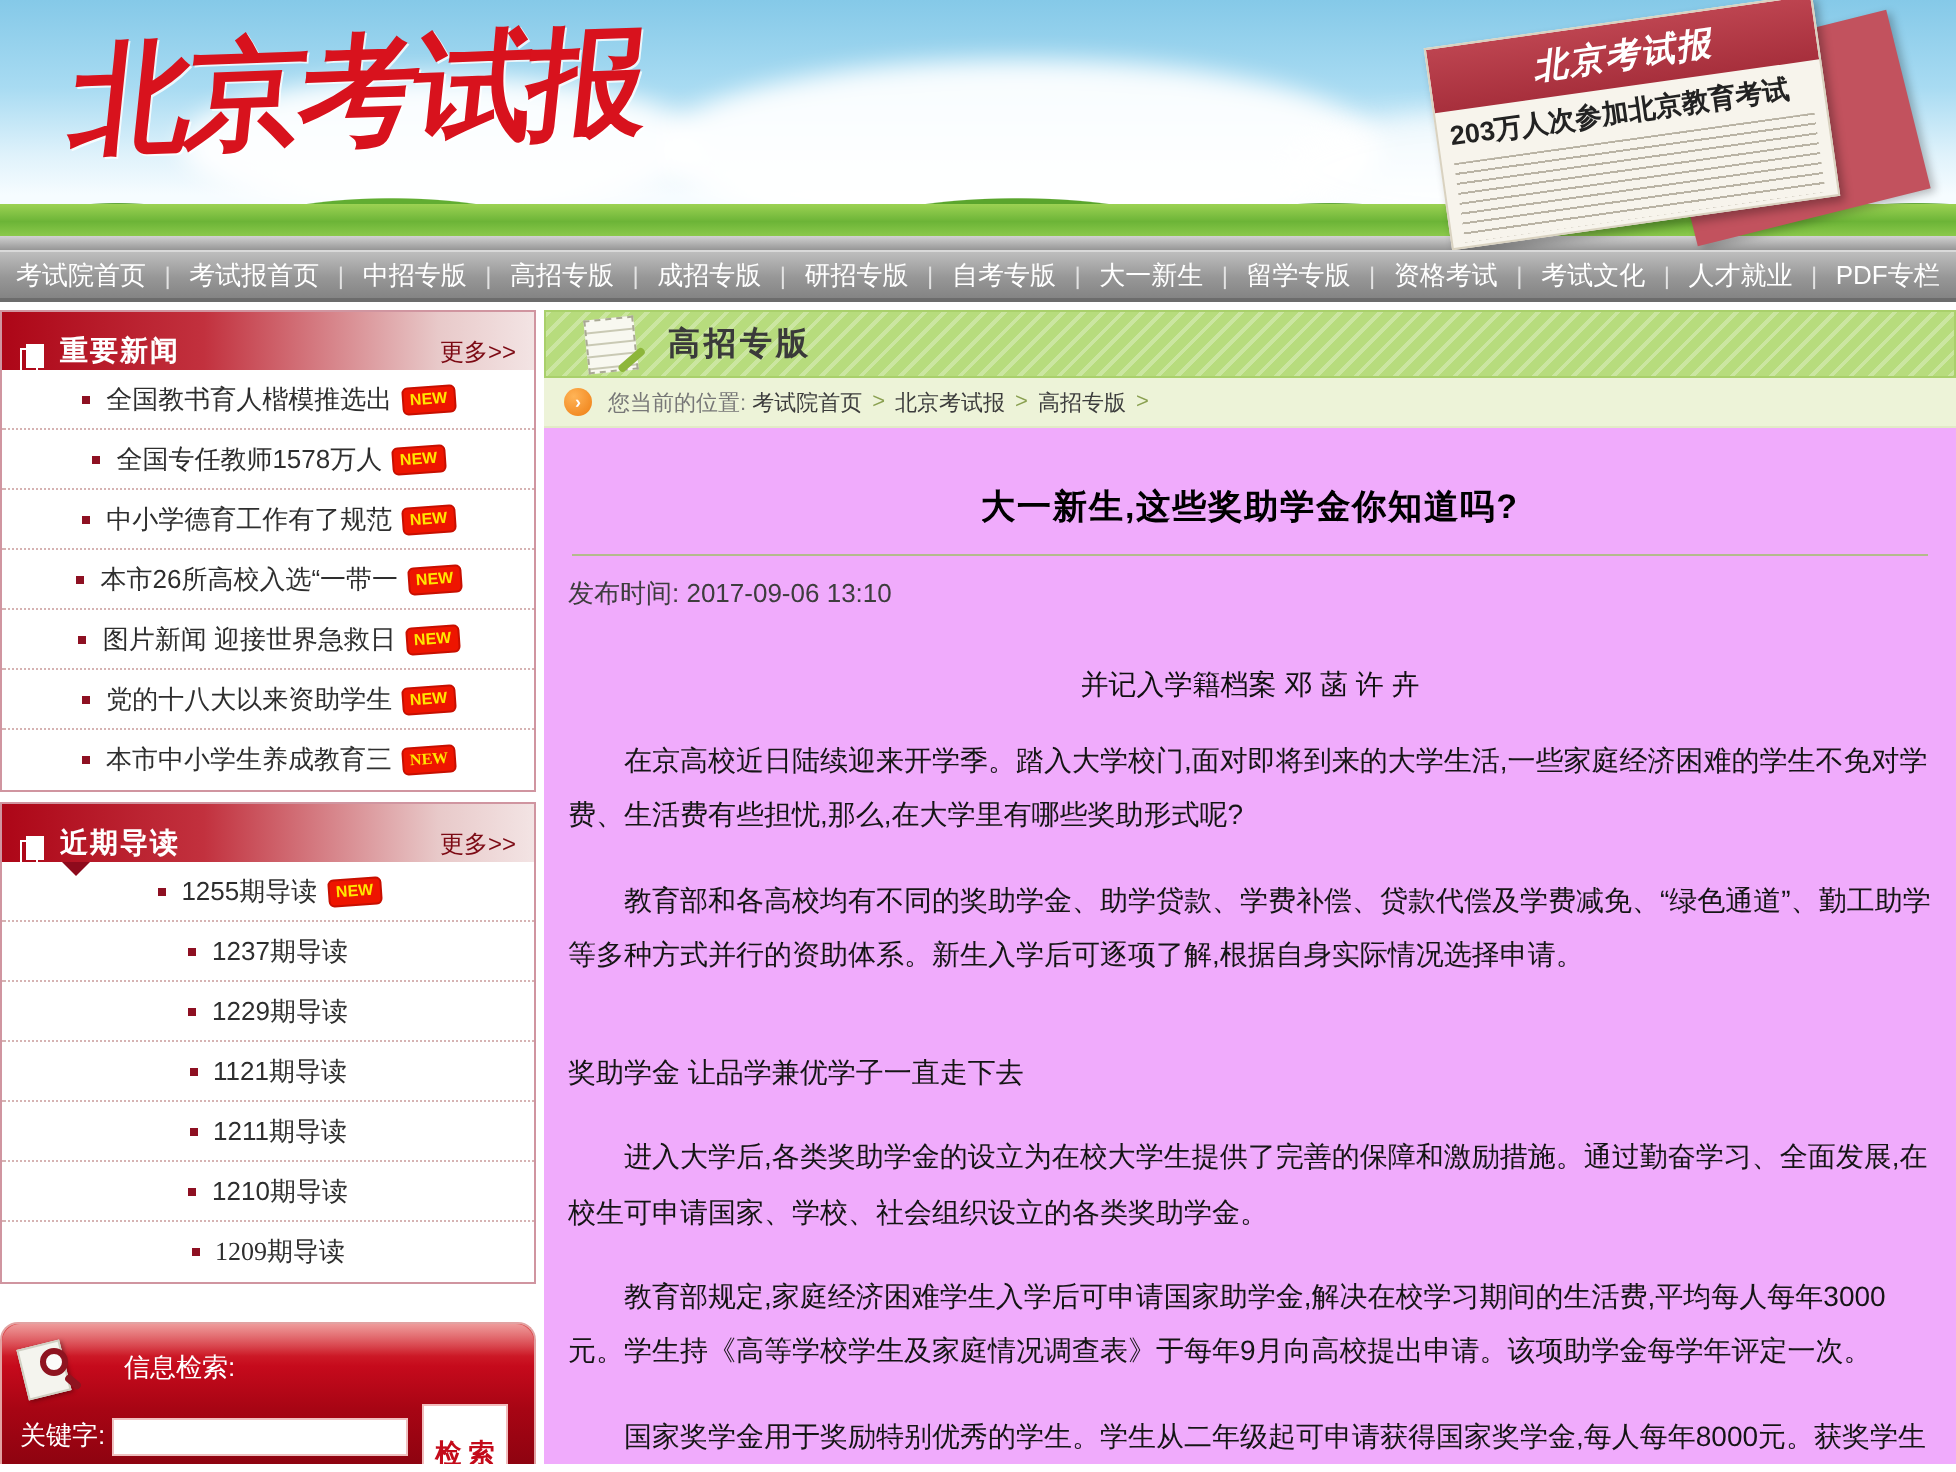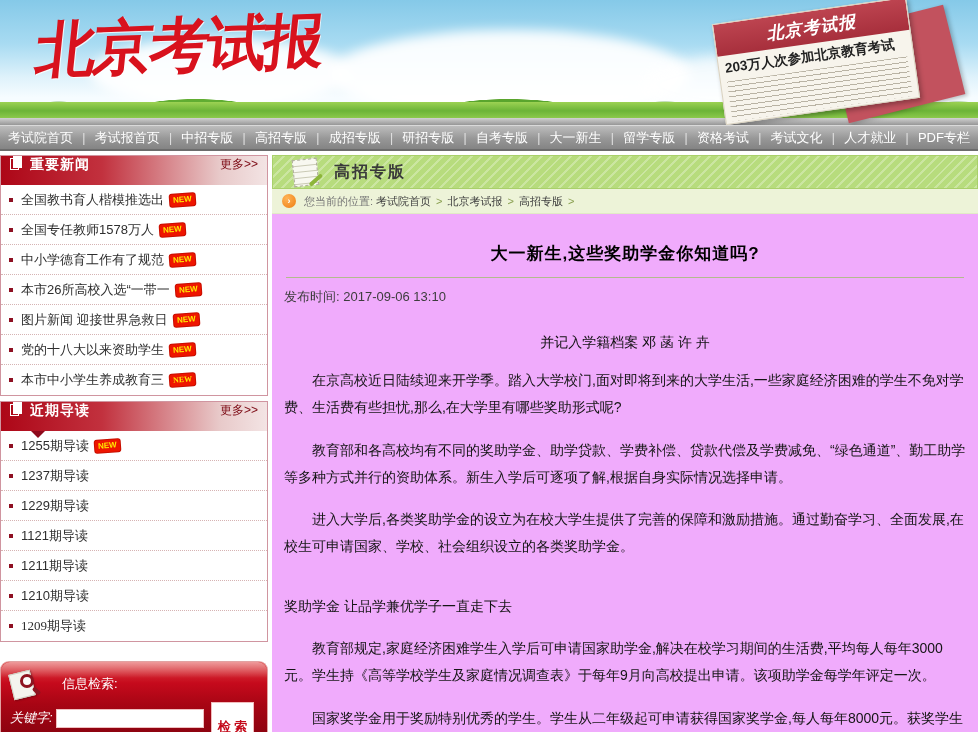--- a/index.html
+++ b/index.html
@@ -51,33 +51,33 @@
   .nav a { color:#fff; font-size:13px; text-decoration:none; white-space:nowrap; }
   .nav .sep { color:#e3e3e3; font-size:12px; }
 
   
   .layout { display:flex; gap:4px; padding-top:4px; height:581px; }
   .sidebar { width:268px; flex:none; display:flex; flex-direction:column; gap:5px; }
   .content-col { flex:1; display:flex; flex-direction:column; }
 
   
   .panel { border:1px solid #d095a0; background:#fff; }
-  .panel-header { position:relative; height:29px; display:flex; align-items:flex-start; padding:0 9px;
+  .panel-header { position:relative; height:29px; display:flex; align-items:flex-end; padding:0 9px;
     background:linear-gradient(90deg,#ad0617 0%,#c2313e 38%,#e8c9c9 82%,#f3e4e4 100%); }
   .pages-icon { position:relative; width:10px; height:13px; margin-right:10px; flex:none; }
   .pages-icon i { position:absolute; width:9px; height:12px; border:1px solid #fff; background:rgba(173,6,23,.4); display:block; }
   .pages-icon i:first-child { left:0; top:2px; }
   .pages-icon i:last-child { left:3px; top:0; background:#fff; }
   .panel-title { color:#fff; font-weight:bold; font-size:14px; letter-spacing:1px; }
   .more-link { margin-left:auto; color:#7c0a14; font-size:12px; font-weight:normal; text-decoration:none; }
   .panel-header.with-arrow::after { content:""; position:absolute; left:30px; bottom:-7px;
     border-left:7px solid transparent; border-right:7px solid transparent; border-top:7px solid #8e0a1c; }
   .side-list { list-style:none; }
   .side-list li { display:flex; align-items:center; height:30px; padding:0 8px;
-    border-bottom:1px dotted #d6b3b3; font-size:13px; color:#2e2e2e; cursor:pointer; }
+    border-bottom:1px dotted #d6b3b3; font-size:13px; color:#2e2e2e; cursor:pointer;justify-content:center; }
   .side-list li:last-child { border-bottom:none;font-family:Liberation Serif, serif; }
   .bullet { width:4px; height:4px; background:#8e1022; margin-right:8px; flex:none; }
   .new-badge { margin-left:6px; background:#ee1500; color:#ffe800; font-size:8px; font-weight:bold;
     padding:1px 3px; border-radius:2px; transform:rotate(-4deg); display:inline-block; line-height:1.2;
     box-shadow:0 0 0 1px #c80f00; }
 
   
   .search-panel { position:relative; height:71px; margin-top:auto; border-radius:9px 9px 0 0;
     background:linear-gradient(180deg,#e04848 0%,#c60a1c 30%,#a80514 60%,#8e0310 100%);
     border:1px solid #e2a2a2; border-bottom:none; padding:7px 9px 0; color:#fff; overflow:hidden; }
@@ -85,21 +85,21 @@
     background:linear-gradient(180deg,rgba(255,255,255,.45),rgba(255,255,255,0)); border-radius:9px 9px 0 0; }
   .search-icon { position:absolute; left:10px; top:8px; width:30px; height:30px; }
   .search-icon .sheet { position:absolute; left:0; top:2px; width:22px; height:26px; background:#f4f4ee;
     border:1px solid #cfcfc2; transform:rotate(-14deg); box-shadow:1px 1px 2px rgba(0,0,0,.35); }
   .search-icon .lens { position:absolute; left:9px; top:4px; width:14px; height:14px; border-radius:50%;
     border:3px solid #8e1420; background:rgba(255,255,255,.65); }
   .search-icon .handle { position:absolute; left:21px; top:19px; width:9px; height:4px; background:#8e1420;
     transform:rotate(40deg); border-radius:2px; }
   .search-title { margin-left:52px; margin-top:6px; font-size:13px; }
   .search-row { display:flex; align-items:center; margin-top:9px; position:relative; z-index:1; }
-  .search-row label { font-size:13px; flex:none;font-style:italic; }
+  .search-row label { font-size:13px; flex:none; }
   .search-row input { width:148px; height:19px; border:1px solid #f0c0c0; background:#fff; margin-left:3px;
     font-size:12px; padding:0 3px; }
   .search-btn { margin-left:7px; height:20px; background:#fff; color:#c40a1a; border:1px solid #f2bcbc;
     font-size:13px; font-weight:bold; padding:15px 6px; cursor:pointer; line-height:18px; }
 
   
   .section-header { height:34px; flex:none; display:flex; align-items:center; padding:0 10px;
     border:1px solid #a9d06b;
     background:#b7dc7d; background-image:repeating-linear-gradient(135deg,rgba(255,255,255,.28) 0 2px,transparent 2px 7px); }
   .notepad-icon { position:relative; width:25px; height:27px; margin:0 16px 0 10px; flex:none;
@@ -301,19 +301,19 @@
       <span class="csep">&gt;</span>
     </div>
 
     <div class="article">
       <h1 class="article-title">大一新生,这些奖助学金你知道吗?</h1>
       <hr class="title-rule">
       <div class="pub-time">发布时间: 2017-09-06 13:10</div>
       <div class="author">并记入学籍档案 邓 菡 许 卉</div>
       <p class="para">在京高校近日陆续迎来开学季。踏入大学校门,面对即将到来的大学生活,一些家庭经济困难的学生不免对学费、生活费有些担忧,那么,在大学里有哪些奖助形式呢?</p>
       <p class="para">教育部和各高校均有不同的奖助学金、助学贷款、学费补偿、贷款代偿及学费减免、“绿色通道”、勤工助学等多种方式并行的资助体系。新生入学后可逐项了解,根据自身实际情况选择申请。</p>
+      <p class="para subhead">奖助学金 让品学兼优学子一直走下去</p>
       <p class="para">进入大学后,各类奖助学金的设立为在校大学生提供了完善的保障和激励措施。通过勤奋学习、全面发展,在校生可申请国家、学校、社会组织设立的各类奖助学金。</p>
-      <p class="para subhead">奖助学金 让品学兼优学子一直走下去</p>
       <p class="para">教育部规定,家庭经济困难学生入学后可申请国家助学金,解决在校学习期间的生活费,平均每人每年3000元。学生持《高等学校学生及家庭情况调查表》于每年9月向高校提出申请。该项助学金每学年评定一次。</p>
       <p class="para">国家奖学金用于奖励特别优秀的学生。学生从二年级起可申请获得国家奖学金,每人每年8000元。获奖学生可获国家统一印制的荣誉证书,并记入学籍档案。国家励志奖学金用于奖励品学兼优的家庭经济困难学生。学生从二年级起可申请,每人每年5000元。高校将获奖情况记入学生的学籍档案。</p>
     </div>
   </div>
 </div>
 
 </body></html>

